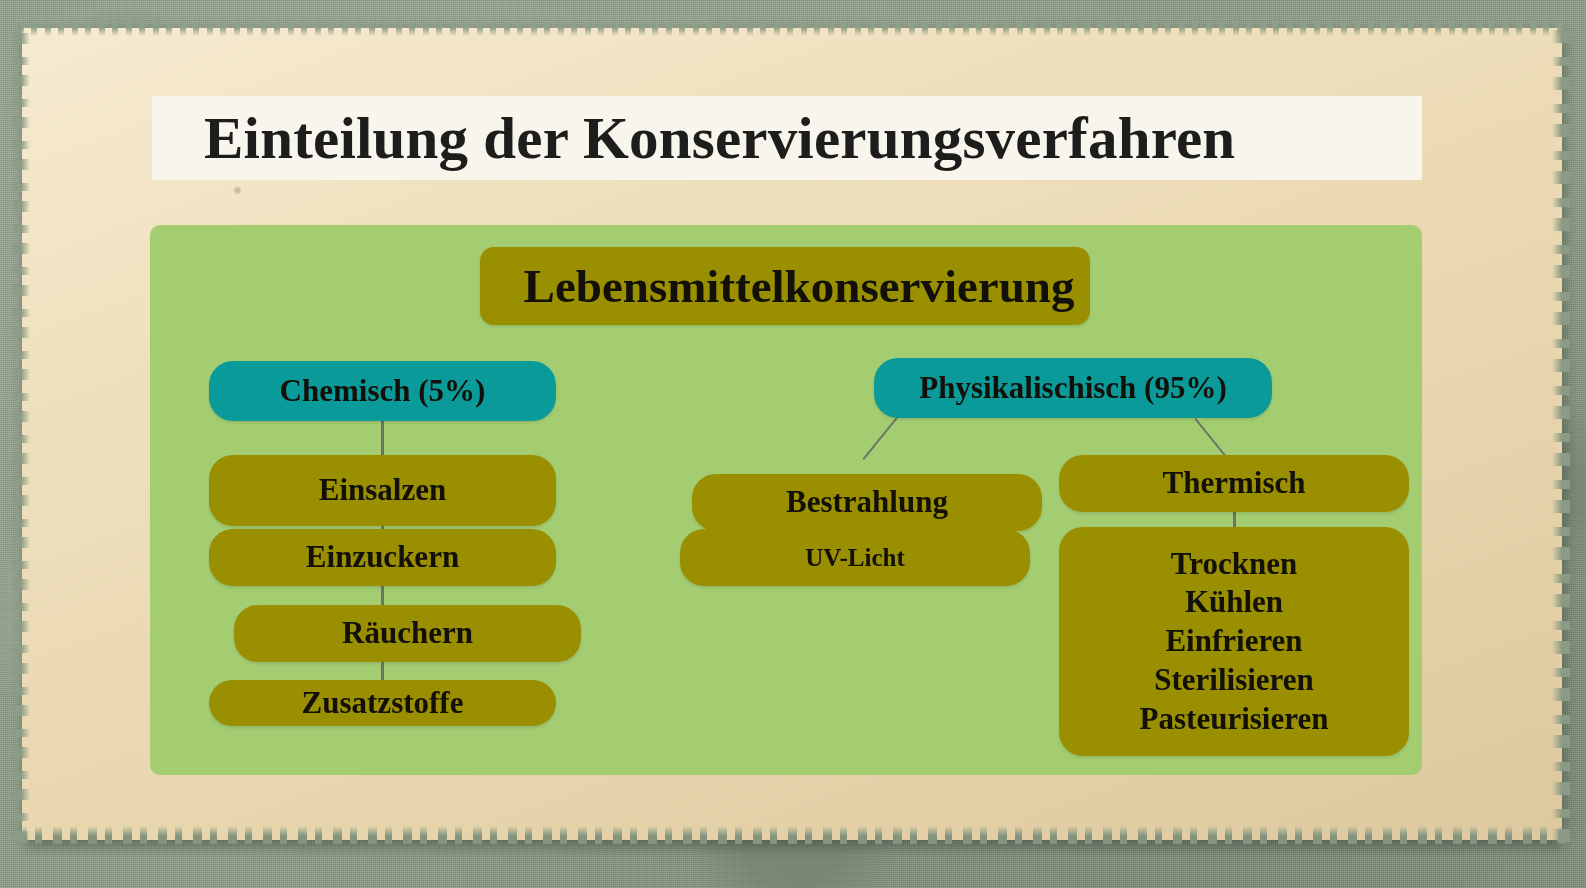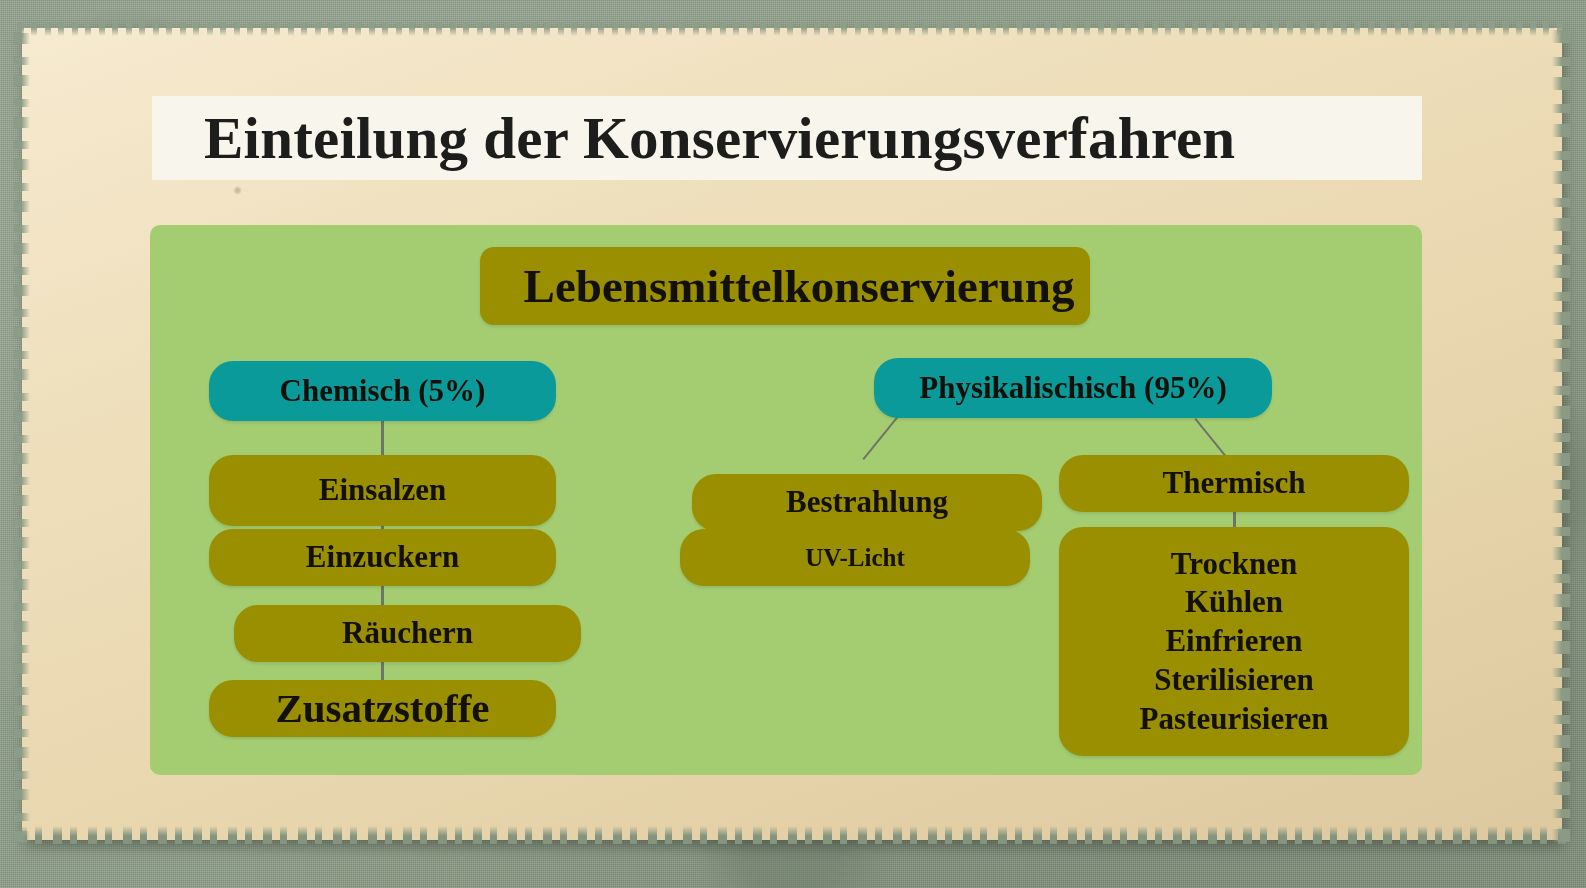--- a/index.html
+++ b/index.html
@@ -199,21 +199,21 @@
     font-size: 47px;
     border-radius: 14px;
     padding-left: 28px;
   }
   .node-chemisch   { left: 209px; top: 361px; width: 347px; height: 60px; font-size: 31px; }
   .node-physik     { left: 874px; top: 358px; width: 398px; height: 60px; font-size: 31px; }
 
   .node-einsalzen   { left: 209px; top: 455px; width: 347px; height: 71px; font-size: 31px; }
   .node-einzuckern  { left: 209px; top: 529px; width: 347px; height: 57px; font-size: 31px; }
   .node-raeuchern   { left: 209px; top: 605px; width: 347px; height: 57px; font-size: 31px; margin-left: 25px; }
-  .node-zusatz      { left: 209px; top: 680px; width: 347px; height: 57px; font-size: 41px; }
+  .node-zusatz      { left: 209px; top: 680px; width: 347px; height: 46px; font-size: 31px; }
 
   .node-bestrahlung { left: 680px; top: 474px; width: 350px; height: 57px; font-size: 31px; margin-left: 12px; }
   .node-uvlicht     { left: 680px; top: 529px; width: 350px; height: 57px; font-size: 25px; }
 
   .node-thermisch   { left: 1059px; top: 455px; width: 350px; height: 57px; font-size: 31px; }
   .node-therm-list  {
     left: 1059px; top: 527px; width: 350px; height: 229px;
     font-size: 31px;
     flex-direction: column;
     justify-content: center;

